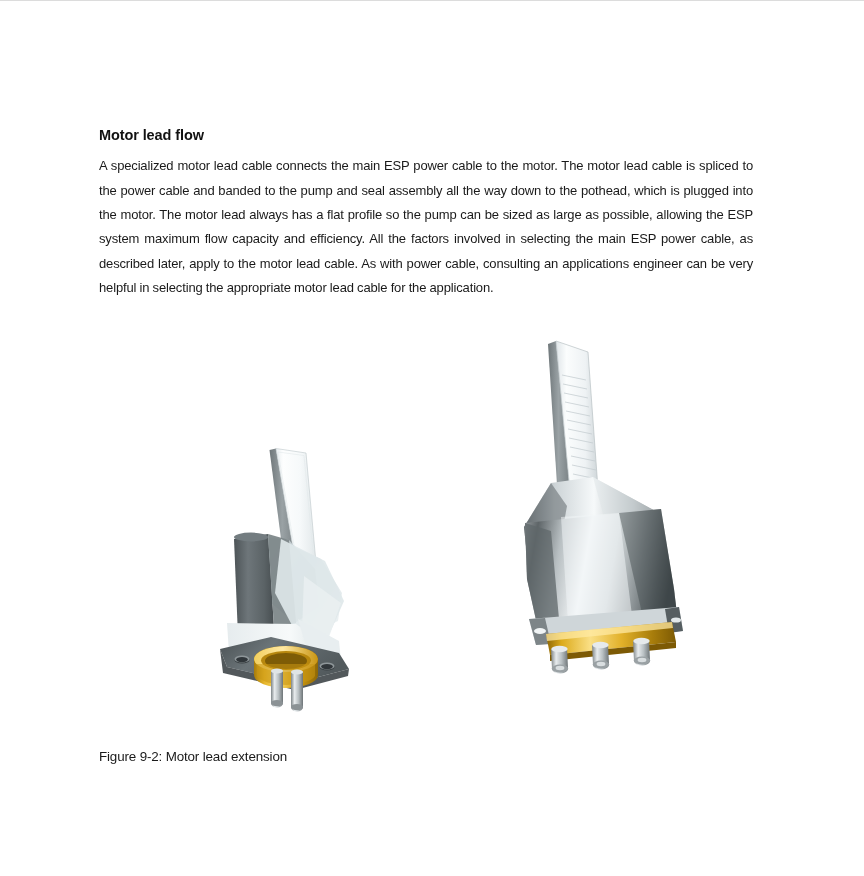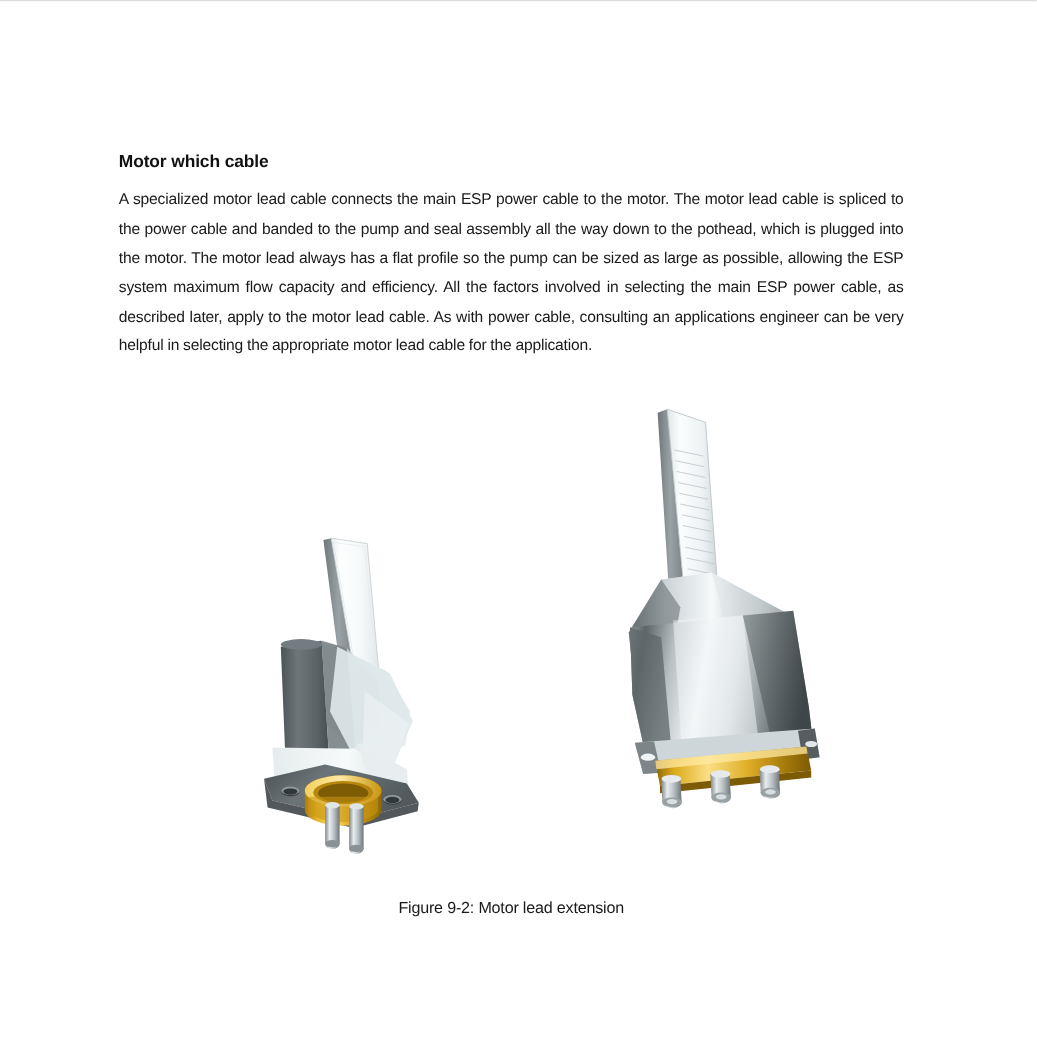--- a/index.html
+++ b/index.html
@@ -60,34 +60,33 @@
     left: 0;
     top: 0;
     width: 654px;
     height: 400px;
   }
   .figure-caption {
     position: absolute;
     top: 418px;
     left: 0;
     width: 654px;
-    text-align: center;
     font-size: 13.4px;
     color: #1a1a1a;
     letter-spacing: -0.15px;
   }
   svg { display: block; }
 </style>
 </head>
 <body>
 
 <div class="page">
 
   <div class="content">
-    <h2 class="section-heading">Motor which cable</h2>
+    <h2 class="section-heading">Motor lead flow</h2>
     <p class="body-text">A specialized motor lead cable connects the main ESP power cable to the motor. The motor lead cable is spliced to the power cable and banded to the pump and seal assembly all the way down to the pothead, which is plugged into the motor. The motor lead always has a flat profile so the pump can be sized as large as possible, allowing the ESP system maximum flow capacity and efficiency. All the factors involved in selecting the main ESP power cable, as described later, apply to the motor lead cable. As with power cable, consulting an applications engineer can be very helpful in selecting the appropriate motor lead cable for the application.</p>
   </div>
 
   <div class="figure-block">
 
     <div class="figure-canvas">
       <svg width="654" height="400" viewBox="0 0 654 400" xmlns="http://www.w3.org/2000/svg">
         <defs>
 
           <linearGradient id="cableFaceA" x1="0" y1="0" x2="1" y2="0">

